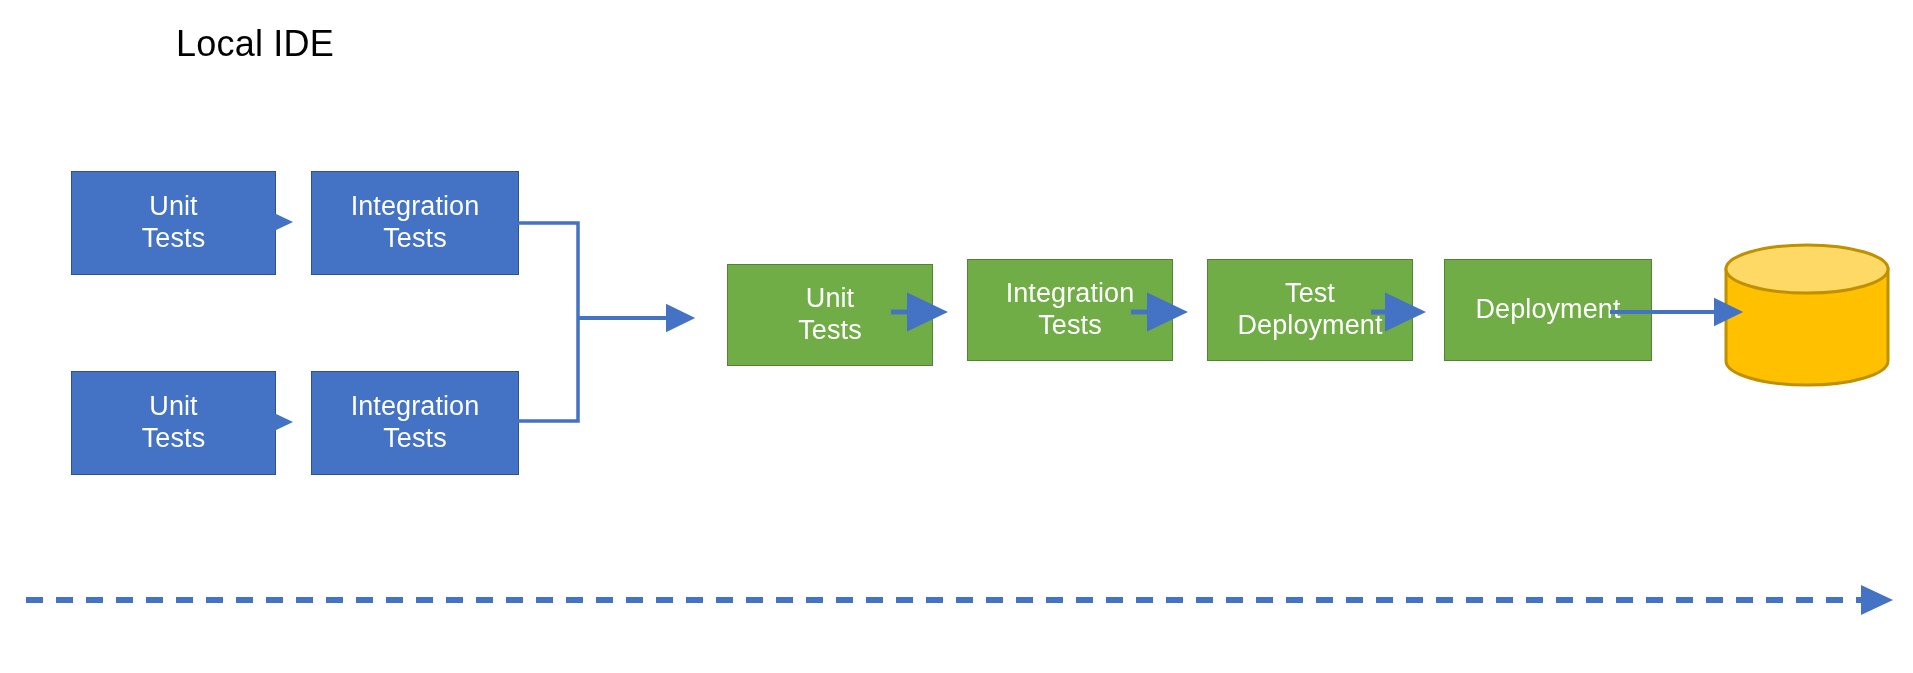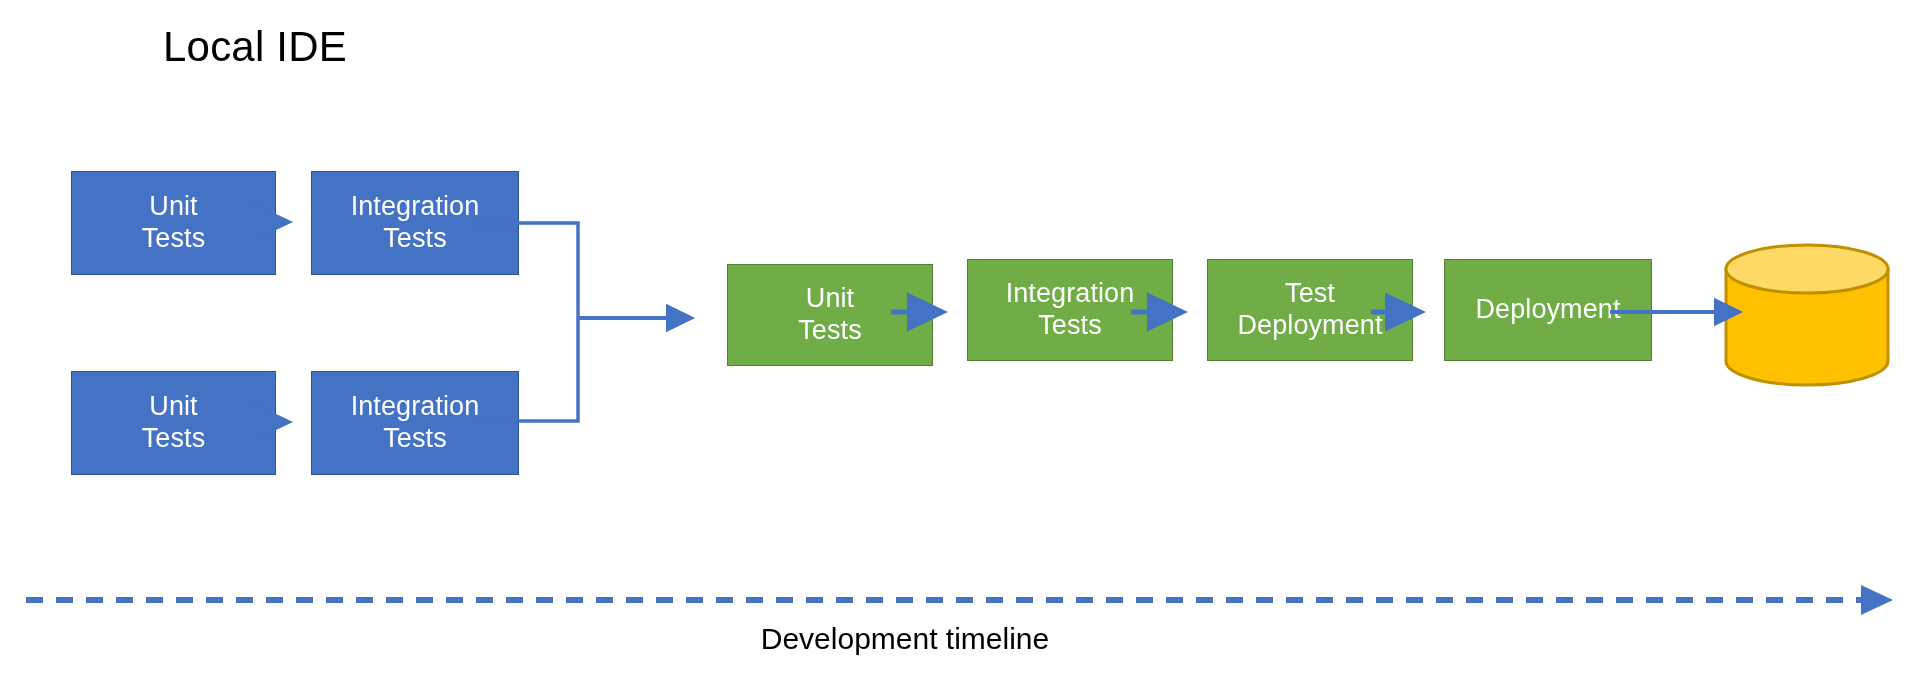--- a/index.html
+++ b/index.html
@@ -16,21 +16,21 @@
     position: relative;
     width: 1913px;
     height: 673px;
     background: #ffffff;
     overflow: hidden;
   }
 
   
   .section-title {
     position: absolute;
-    font-size: 42px;
+    font-size: 36px;
     line-height: 1.1;
     color: #000000;
     white-space: nowrap;
     text-align: center;
     font-weight: 400;
     letter-spacing: 0.2px;
   }
   #title-local-ide {
     left: 0px;
     top: 24px;
@@ -173,15 +173,14 @@
     <g>
       <line x1="1610" y1="312" x2="1716" y2="312" stroke="#4472C4" stroke-width="4" marker-end="url(#ah-big)"></line>
     </g>
 
     <g>
       <line x1="26" y1="600" x2="1862" y2="600" stroke="#4472C4" stroke-width="6" stroke-dasharray="17 13" stroke-linecap="butt"></line>
       <path d="M1861,585 L1893,600 L1861,615 z" fill="#4472C4"></path>
     </g>
   </svg>
 
-  <div id="timeline-label">Development timeline</div>
 
 </div>
 
 </body></html>

